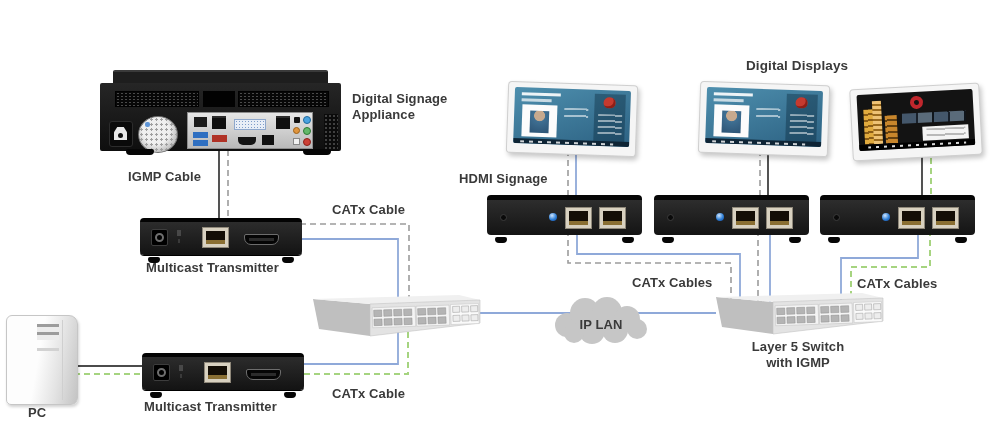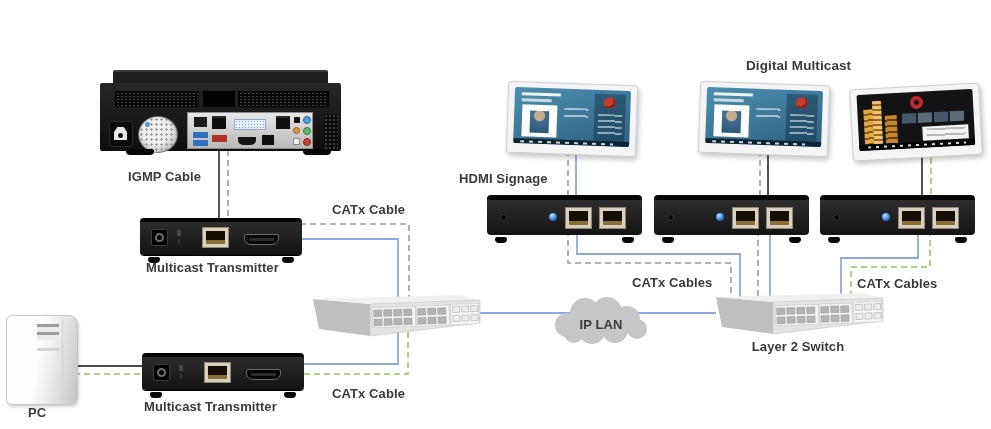--- a/index.html
+++ b/index.html
@@ -321,28 +321,30 @@
       <div class="bld1"></div>
       <div class="bld2"></div>
       <div class="bld3"></div>
       <div class="ring"></div>
       <div class="thumbs"></div>
       <div class="cpanel"></div>
       <div class="botbar2"></div>
     </div>
   </div>
 
+  <div class="lbl wrap" style="left:352px;top:91px;width:114px">Digital Signage Appliance</div>
   <div class="lbl" style="left:128px;top:169px">IGMP Cable</div>
   <div class="lbl" style="left:332px;top:202px">CATx Cable</div>
   <div class="lbl" style="left:146px;top:260px">Multicast Transmitter</div>
   <div class="lbl" style="left:28px;top:405px">PC</div>
   <div class="lbl" style="left:144px;top:399px">Multicast Transmitter</div>
   <div class="lbl" style="left:332px;top:386px">CATx Cable</div>
   <div class="lbl" style="left:576px;top:317px;width:50px;text-align:center">IP LAN</div>
   <div class="lbl" style="left:459px;top:171px">HDMI Signage</div>
-  <div class="lbl" style="left:746px;top:58px;font-size:13.5px">Digital Multicast</div>
+  <div class="lbl" style="left:746px;top:58px;font-size:13.5px">Digital Displays</div>
   <div class="lbl" style="left:632px;top:275px">CATx Cables</div>
   <div class="lbl" style="left:857px;top:276px">CATx Cables</div>
   <div class="lbl" style="left:742px;top:339px;width:112px;text-align:center">
-    <div>Layer 2 Switch</div>
+    <div>Layer 5 Switch</div>
+    <div>with IGMP</div>
   </div>
 
 </div>
 
 </body></html>

